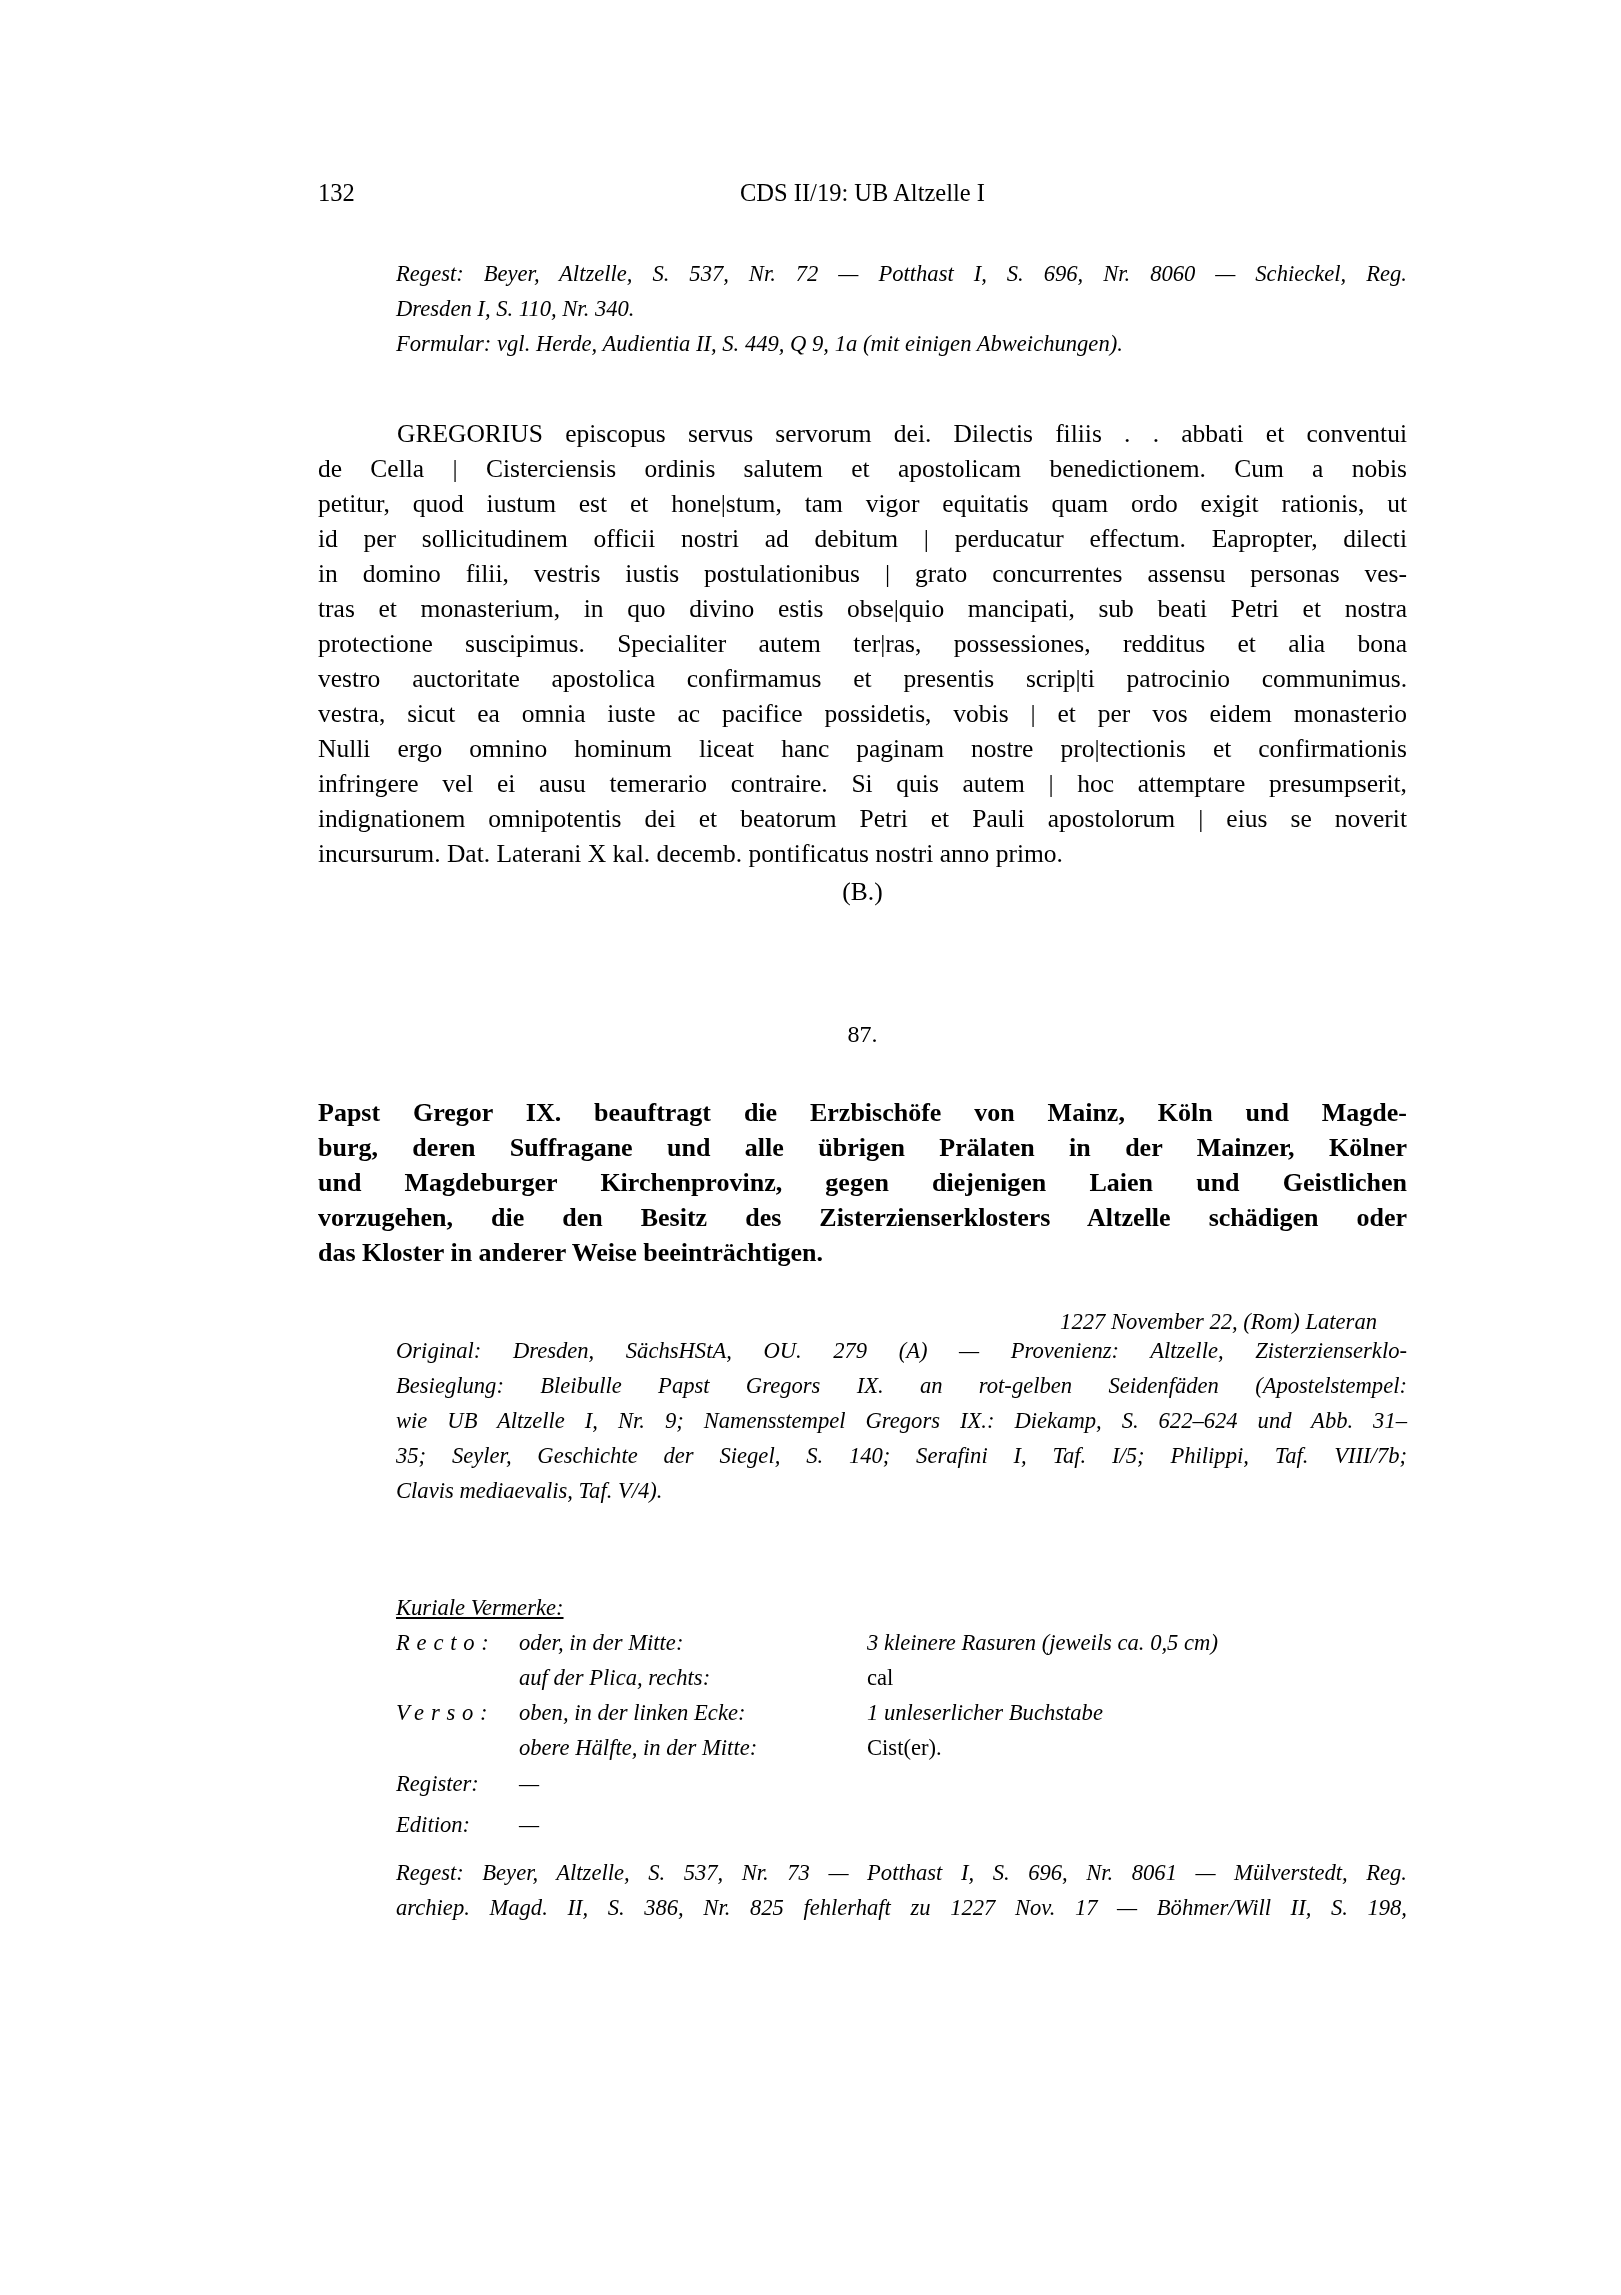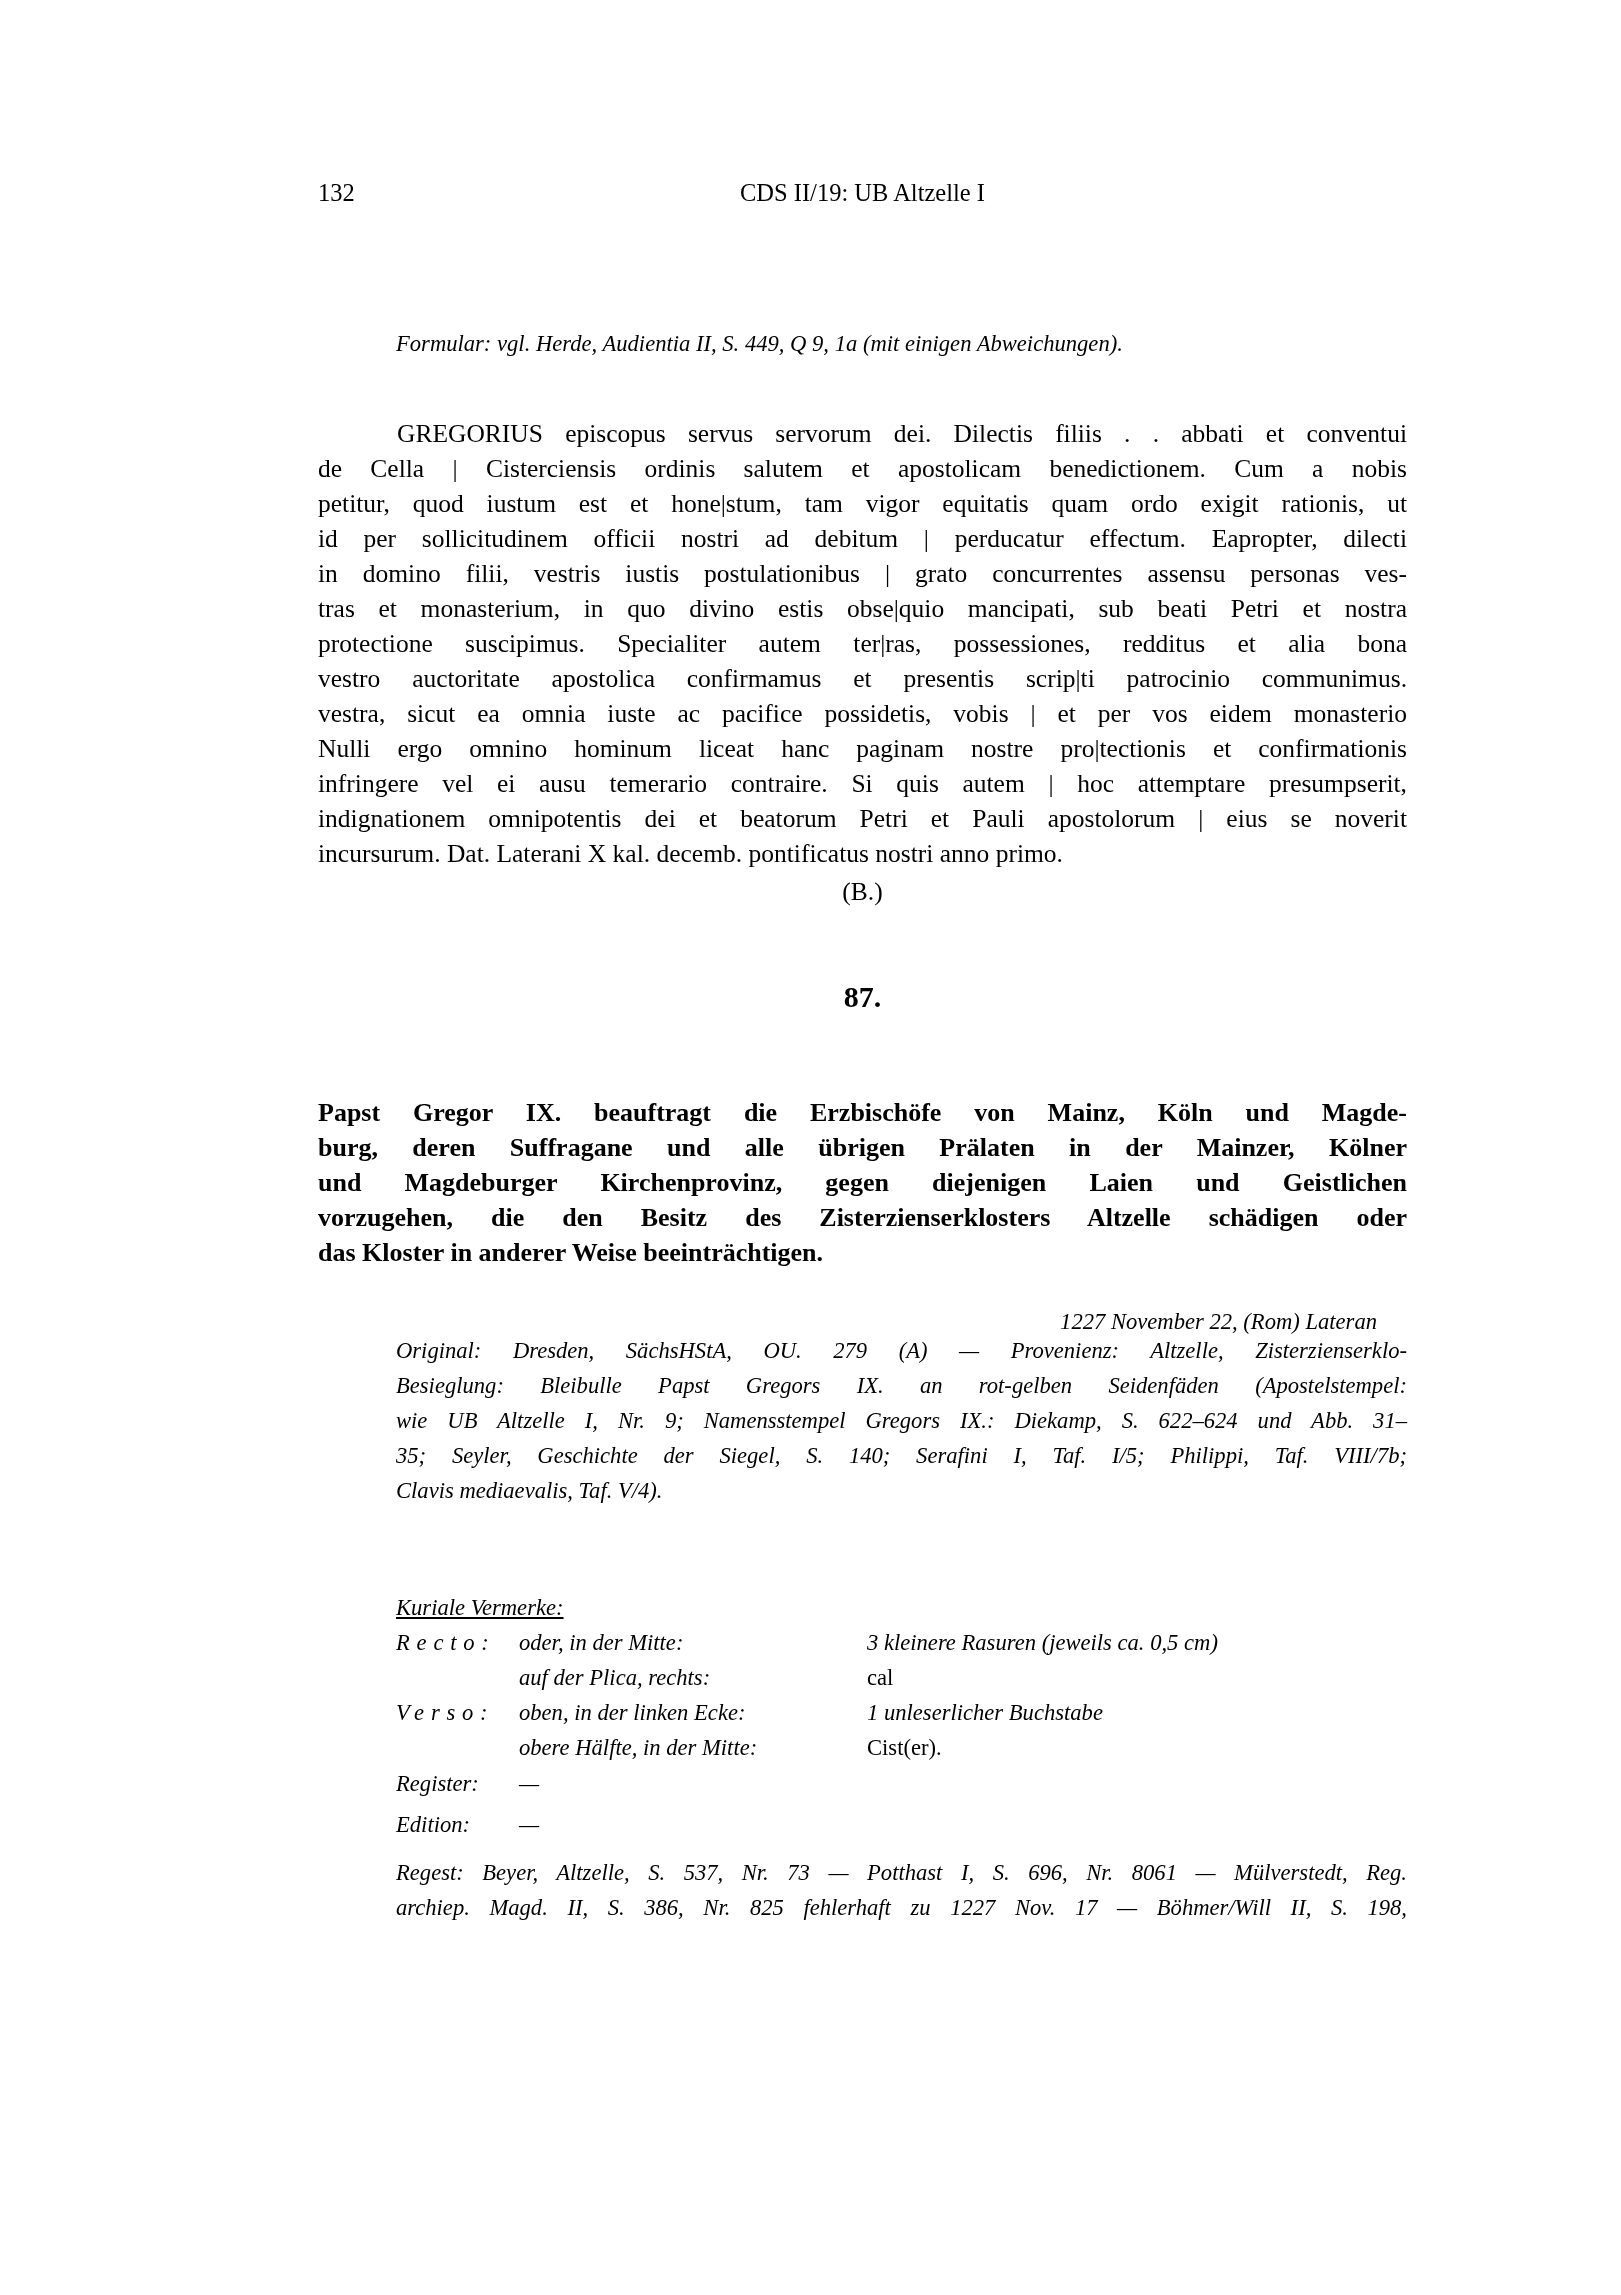--- a/index.html
+++ b/index.html
@@ -68,25 +68,25 @@
     width: 1089px;
     font-size: 25.5px;
     line-height: 35px;
     text-align: center;
   }
 
   
   .entry-number {
     position: absolute;
     left: 318px;
-    top: 978px;
-    width: 1089px;
-    font-size: 30px;
+    top: 1016px;
+    width: 1089px;
+    font-size: 24px;
     line-height: 37px;
-    font-weight: bold;
+    font-weight: normal;
     text-align: center;
   }
   .summary {
     position: absolute;
     left: 318px;
     top: 1095px;
     width: 1089px;
     font-size: 26px;
     line-height: 35px;
     font-weight: bold;
@@ -142,20 +142,24 @@
 </head>
 <body>
 
 <div class="page">
 
   <div class="running-header">
     <span class="page-number">132</span>
     <span>CDS II/19: UB Altzelle I</span>
   </div>
 
+  <div class="apparatus regest1 j">
+      <div>Regest: Beyer, Altzelle, S. 537, Nr. 72 — Potthast I, S. 696, Nr. 8060 — Schieckel, Reg.</div>
+      <div>Dresden I, S. 110, Nr. 340.</div>
+    </div>
 
   <div class="apparatus formular-block">
     <div>Formular: vgl. Herde, Audientia II, S. 449, Q 9, 1a (mit einigen Abweichungen).</div>
   </div>
 
   <div class="charter j">
       <div>GREGORIUS episcopus servus servorum dei. Dilectis filiis . . abbati et conventui</div>
       <div>de Cella | Cisterciensis ordinis salutem et apostolicam benedictionem. Cum a nobis</div>
       <div>petitur, quod iustum est et hone|stum, tam vigor equitatis quam ordo exigit rationis, ut</div>
       <div>id per sollicitudinem officii nostri ad debitum | perducatur effectum. Eapropter, dilecti</div>

